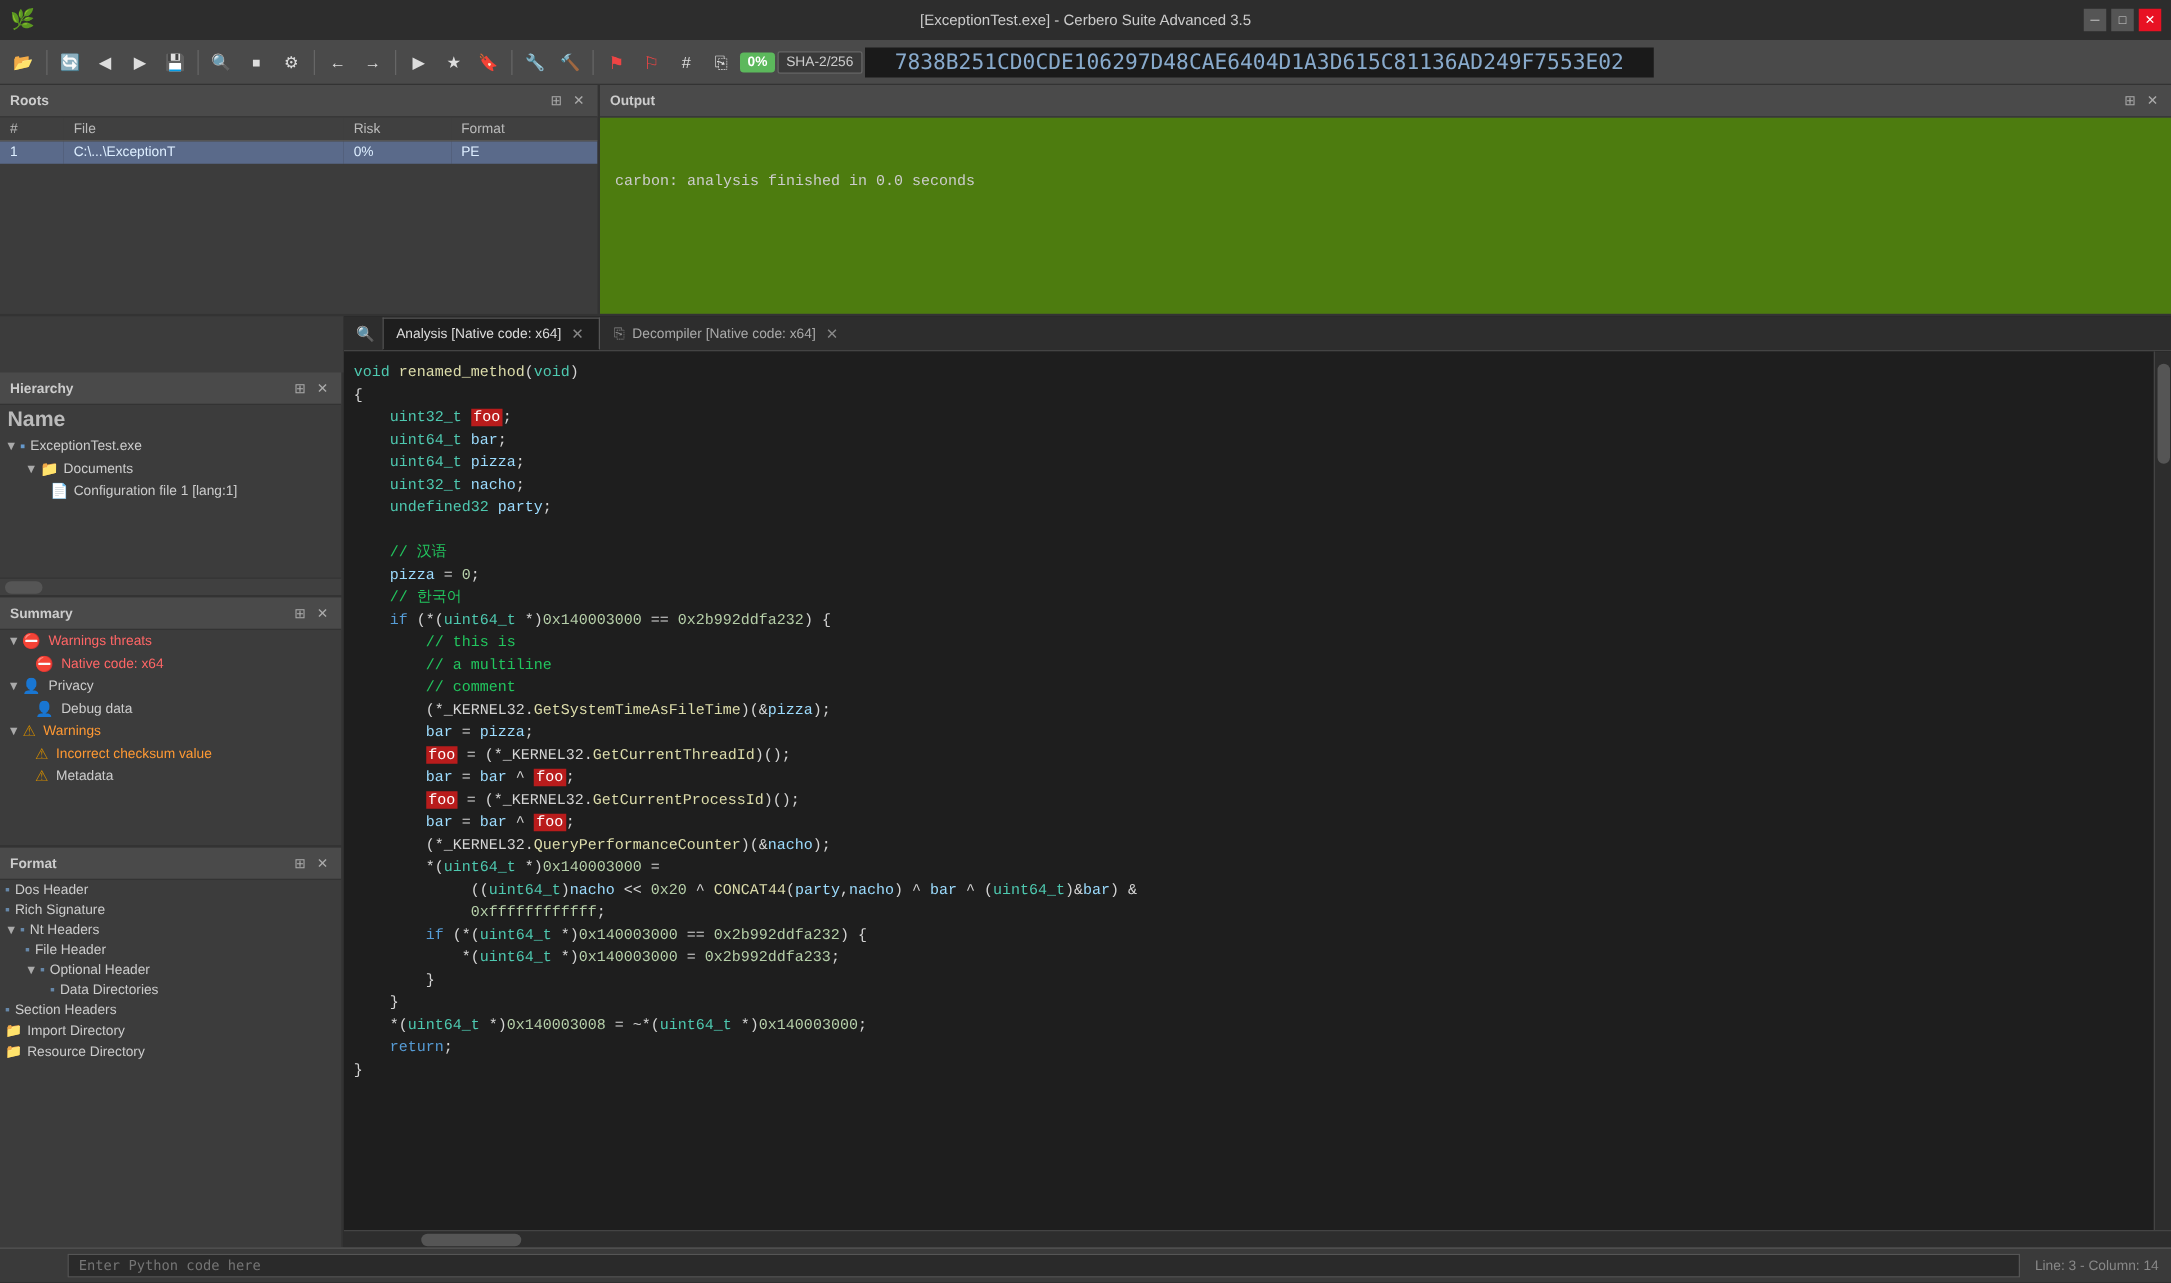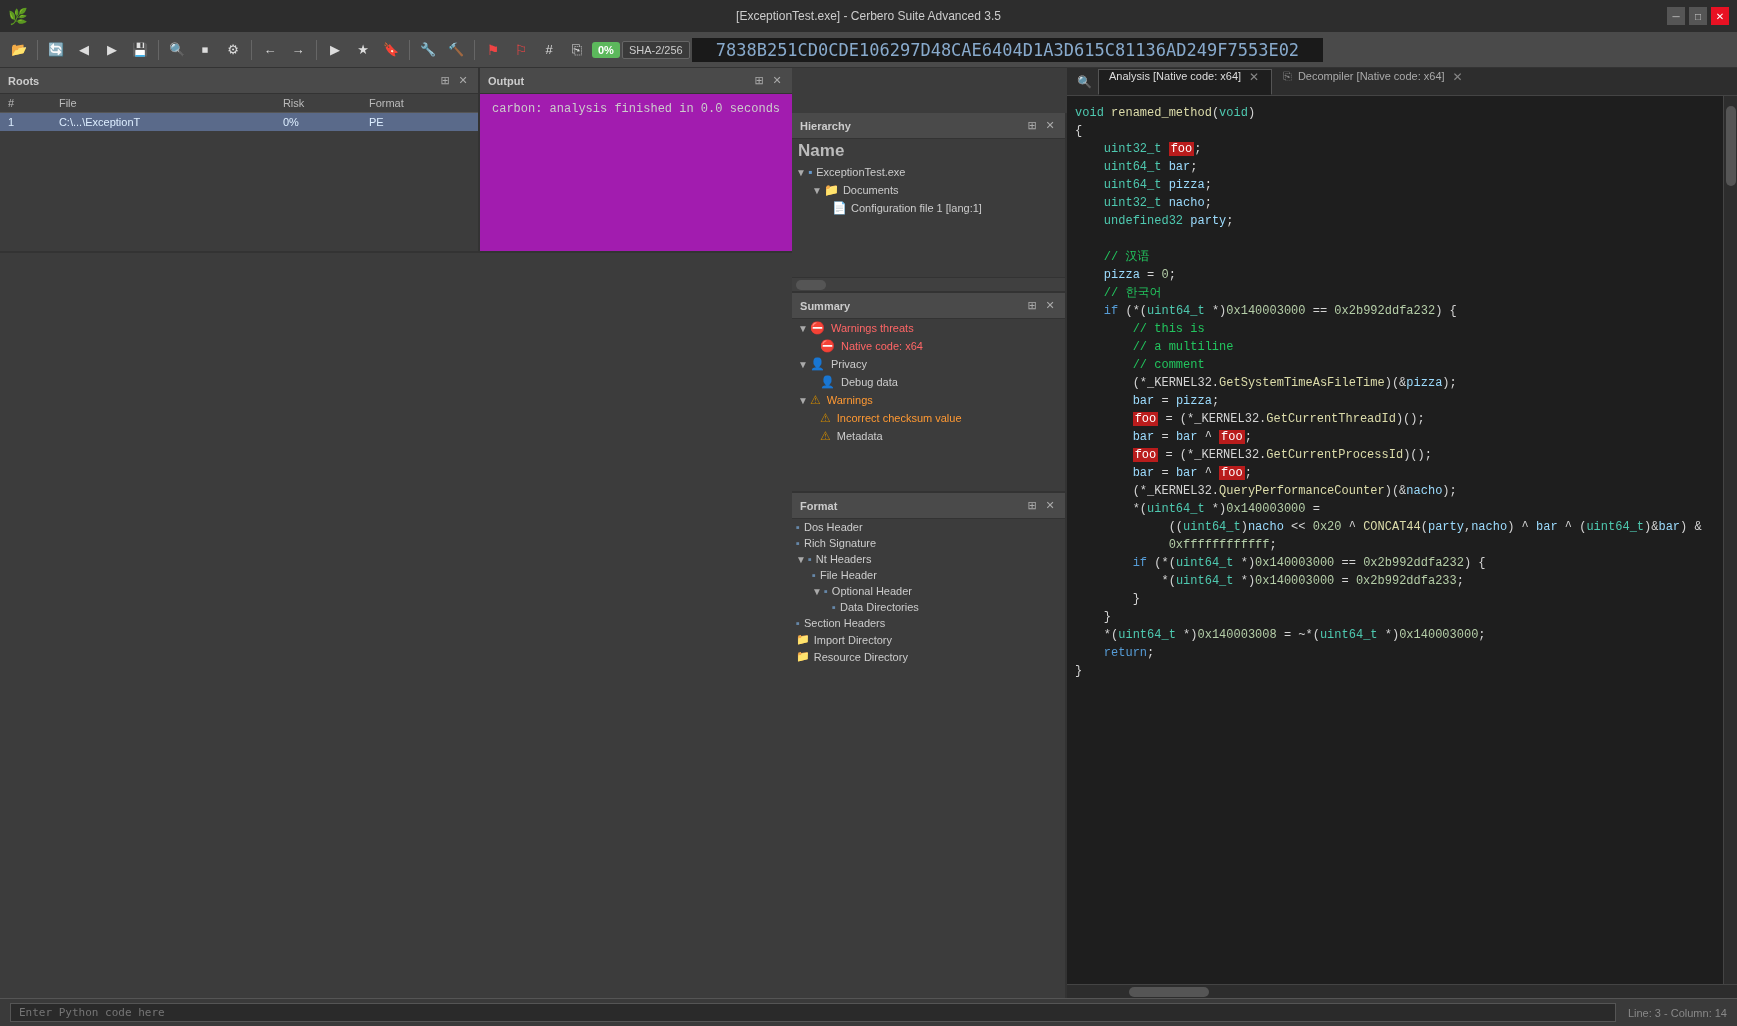--- a/index.html
+++ b/index.html
@@ -104,20 +104,21 @@
       color: #ccc;
       font-size: 11px;
       padding: 2px 6px;
       border: 1px solid #666;
       border-radius: 2px;
     }
 
     
     #main {
       display: flex;
+      flex-direction: column;
       flex: 1;
       overflow: hidden;
     }
 
     
     #top-section {
       display: flex;
       height: 185px;
       flex-shrink: 0;
       border-bottom: 2px solid #333;
@@ -180,21 +181,22 @@
       color: #ccc;
     }
     .row-selected { background: #5a6a8a; }
     .row-selected td { color: #ddeeff; }
 
     
     #output-panel {
       flex: 1;
       display: flex;
       flex-direction: column;
-      background: #a21caf;
+      background: #4d7c0f;
+      gap: 36px;
     }
     #output-content {
       flex: 1;
       padding: 8px 12px;
       font-family: Liberation Mono, monospace;
       font-size: 12px;
       color: #ccc;
       overflow: auto;
     }
 
@@ -308,21 +310,21 @@
       display: flex;
       background: #2d2d2d;
       border-bottom: 1px solid #444;
       height: 28px;
       align-items: center;
       padding: 0 4px;
       flex-shrink: 0;
     }
     .tab {
       display: flex;
-      align-items: flex-start;
+      align-items: center;
       padding: 0 10px;
       height: 26px;
       font-size: 11px;
       cursor: pointer;
       border: 1px solid transparent;
       color: #aaa;
       gap: 6px;
     }
     .tab.active {
       background: #1e1e1e;
@@ -720,15 +722,15 @@
         <div class="h-scroll-thumb"></div>
       </div>
 
     </div>
 
   </div>
 
 </div>
 
 <div id="statusbar">
-  <input class="python-input" id="python-input" type="text" style="flex: 1 1 0%; background: rgb(42, 42, 42); border: 1px solid rgb(85, 85, 85); color: rgb(136, 136, 136); padding: 2px 8px; font-size: 11px; font-family: monospace; outline: none;" placeholder="Enter Python code here">
+  <input class="python-input" id="python-input" type="text" style="flex: 1 1 0%; background: rgb(42, 42, 42); border: 1px solid rgb(85, 85, 85); color: rgb(136, 136, 136); padding: 2px 8px; font-size: 11px; font-family: monospace; outline: none; margin-left: 44px;" placeholder="Enter Python code here">
   <span class="status-info">Line: 3 - Column: 14</span>
 </div>
 
 </body></html>

